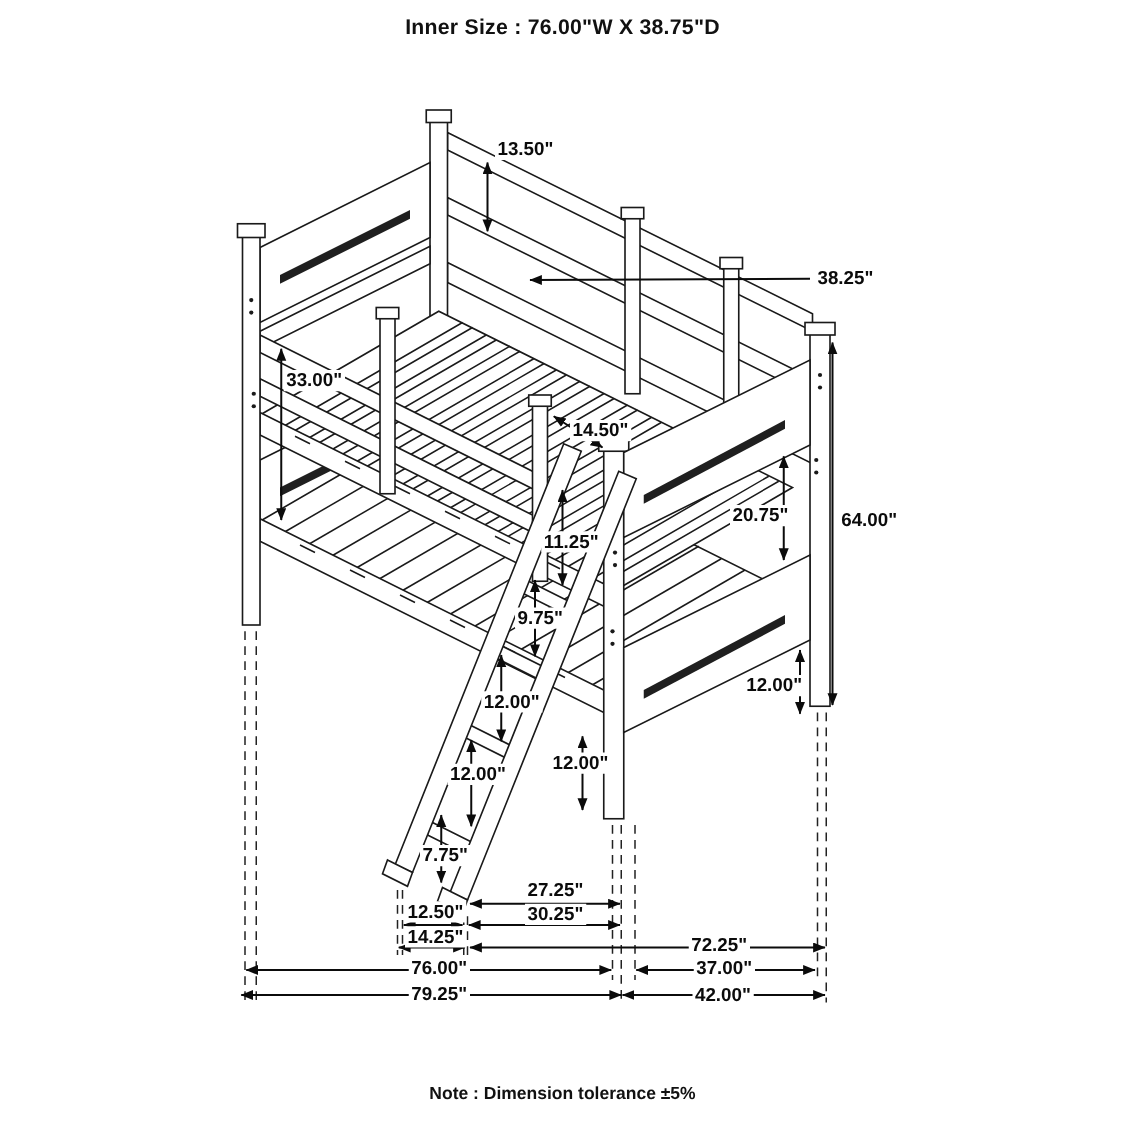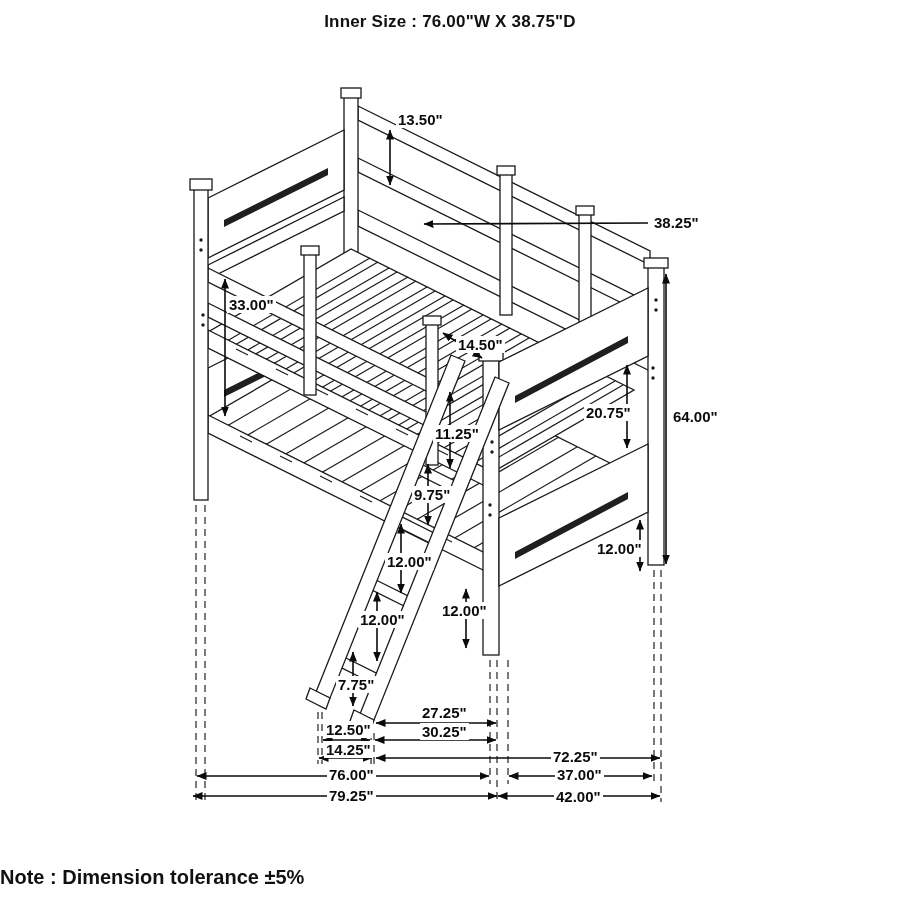--- a/index.html
+++ b/index.html
@@ -1,22 +1,22 @@
 <!DOCTYPE html>
 <html><head>
 <meta charset="utf-8">
 <style>
   html,body{margin:0;padding:0;background:#fff;}
   #stage{position:relative;width:900px;height:900px;background:#ffffff;overflow:hidden;
          font-family:"Liberation Sans",sans-serif;}
   #drawing{position:absolute;left:0;top:0;}
   .title{position:absolute;top:12px;left:0;width:100%;text-align:center;
          font-size:17px;font-weight:700;color:#111;letter-spacing:.2px;}
-  .note{position:absolute;top:866px;left:0;width:100%;text-align:left;
-        font-size:20px;font-weight:700;color:#111;}
+  .note{position:absolute;top:866px;left:0;width:100%;text-align:center;
+        font-size:14px;font-weight:700;color:#111;}
   .dim-label{position:absolute;font-size:15px;font-weight:700;color:#0b0b0b;
              background:#fff;padding:0 2px;line-height:17px;white-space:nowrap;}
   
   .ln{stroke:#1a1a1a;stroke-width:1.3;fill:#ffffff;stroke-linejoin:miter;}
   .lnf{stroke:#1a1a1a;stroke-width:1.2;fill:none;}
   .slot{fill:#1f1f1f;stroke:none;}
   .dot{fill:#1a1a1a;stroke:none;}
   .dim{stroke:#0b0b0b;stroke-width:1.6;fill:none;}
   .dash{stroke:#222;stroke-width:1.2;fill:none;stroke-dasharray:7 5;}
 </style>

